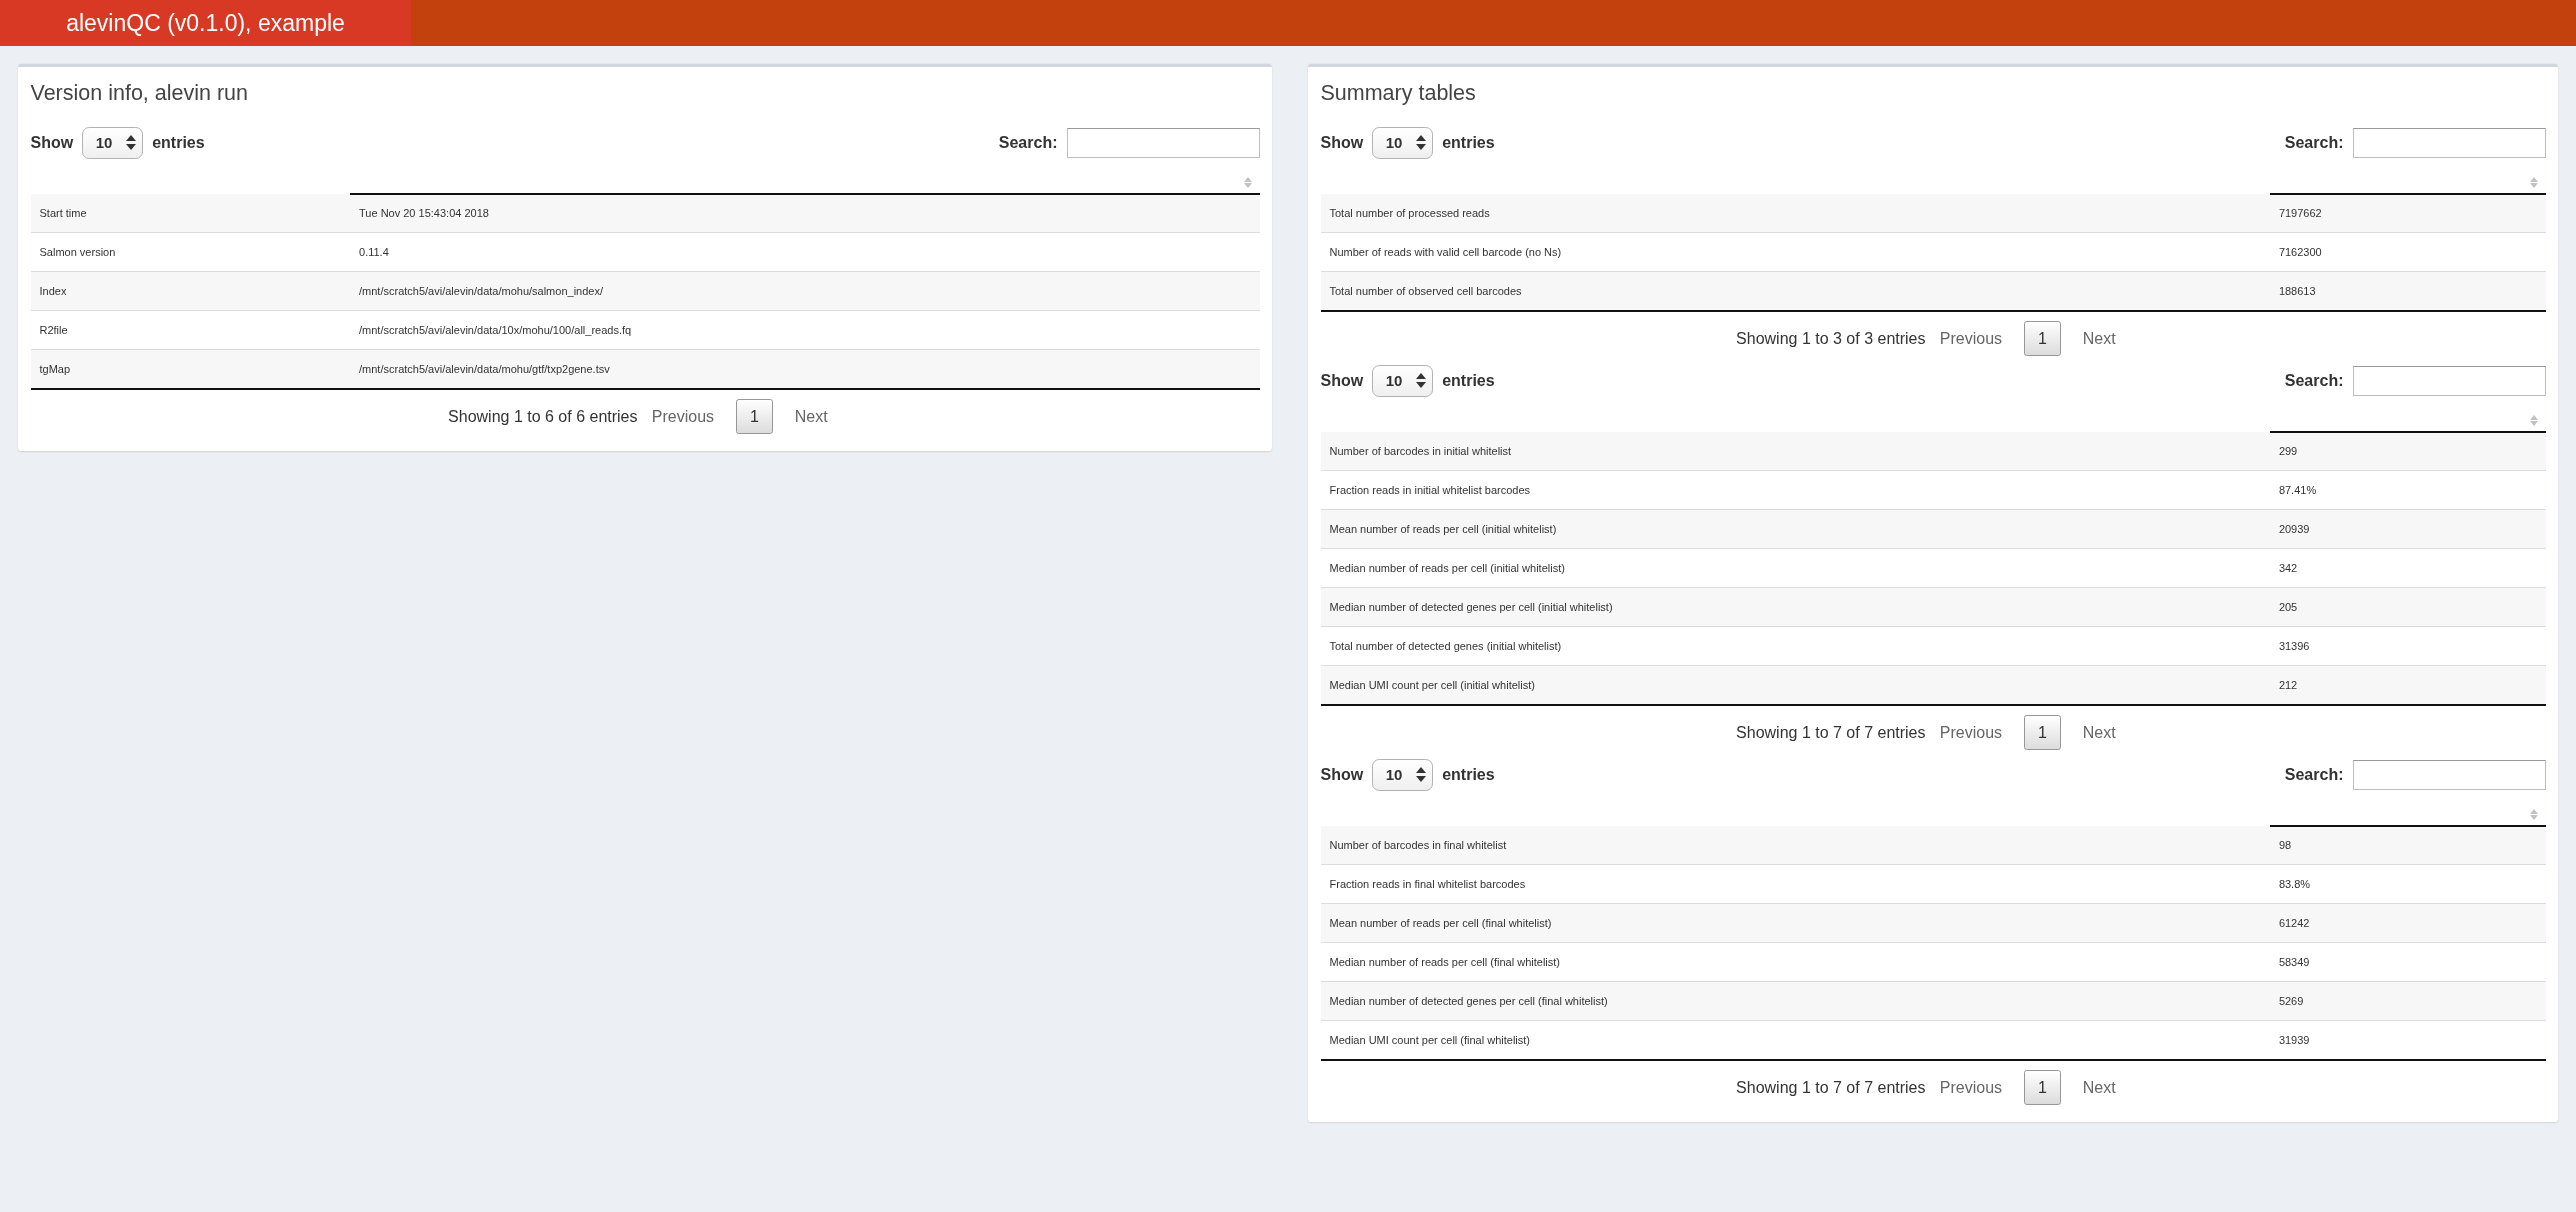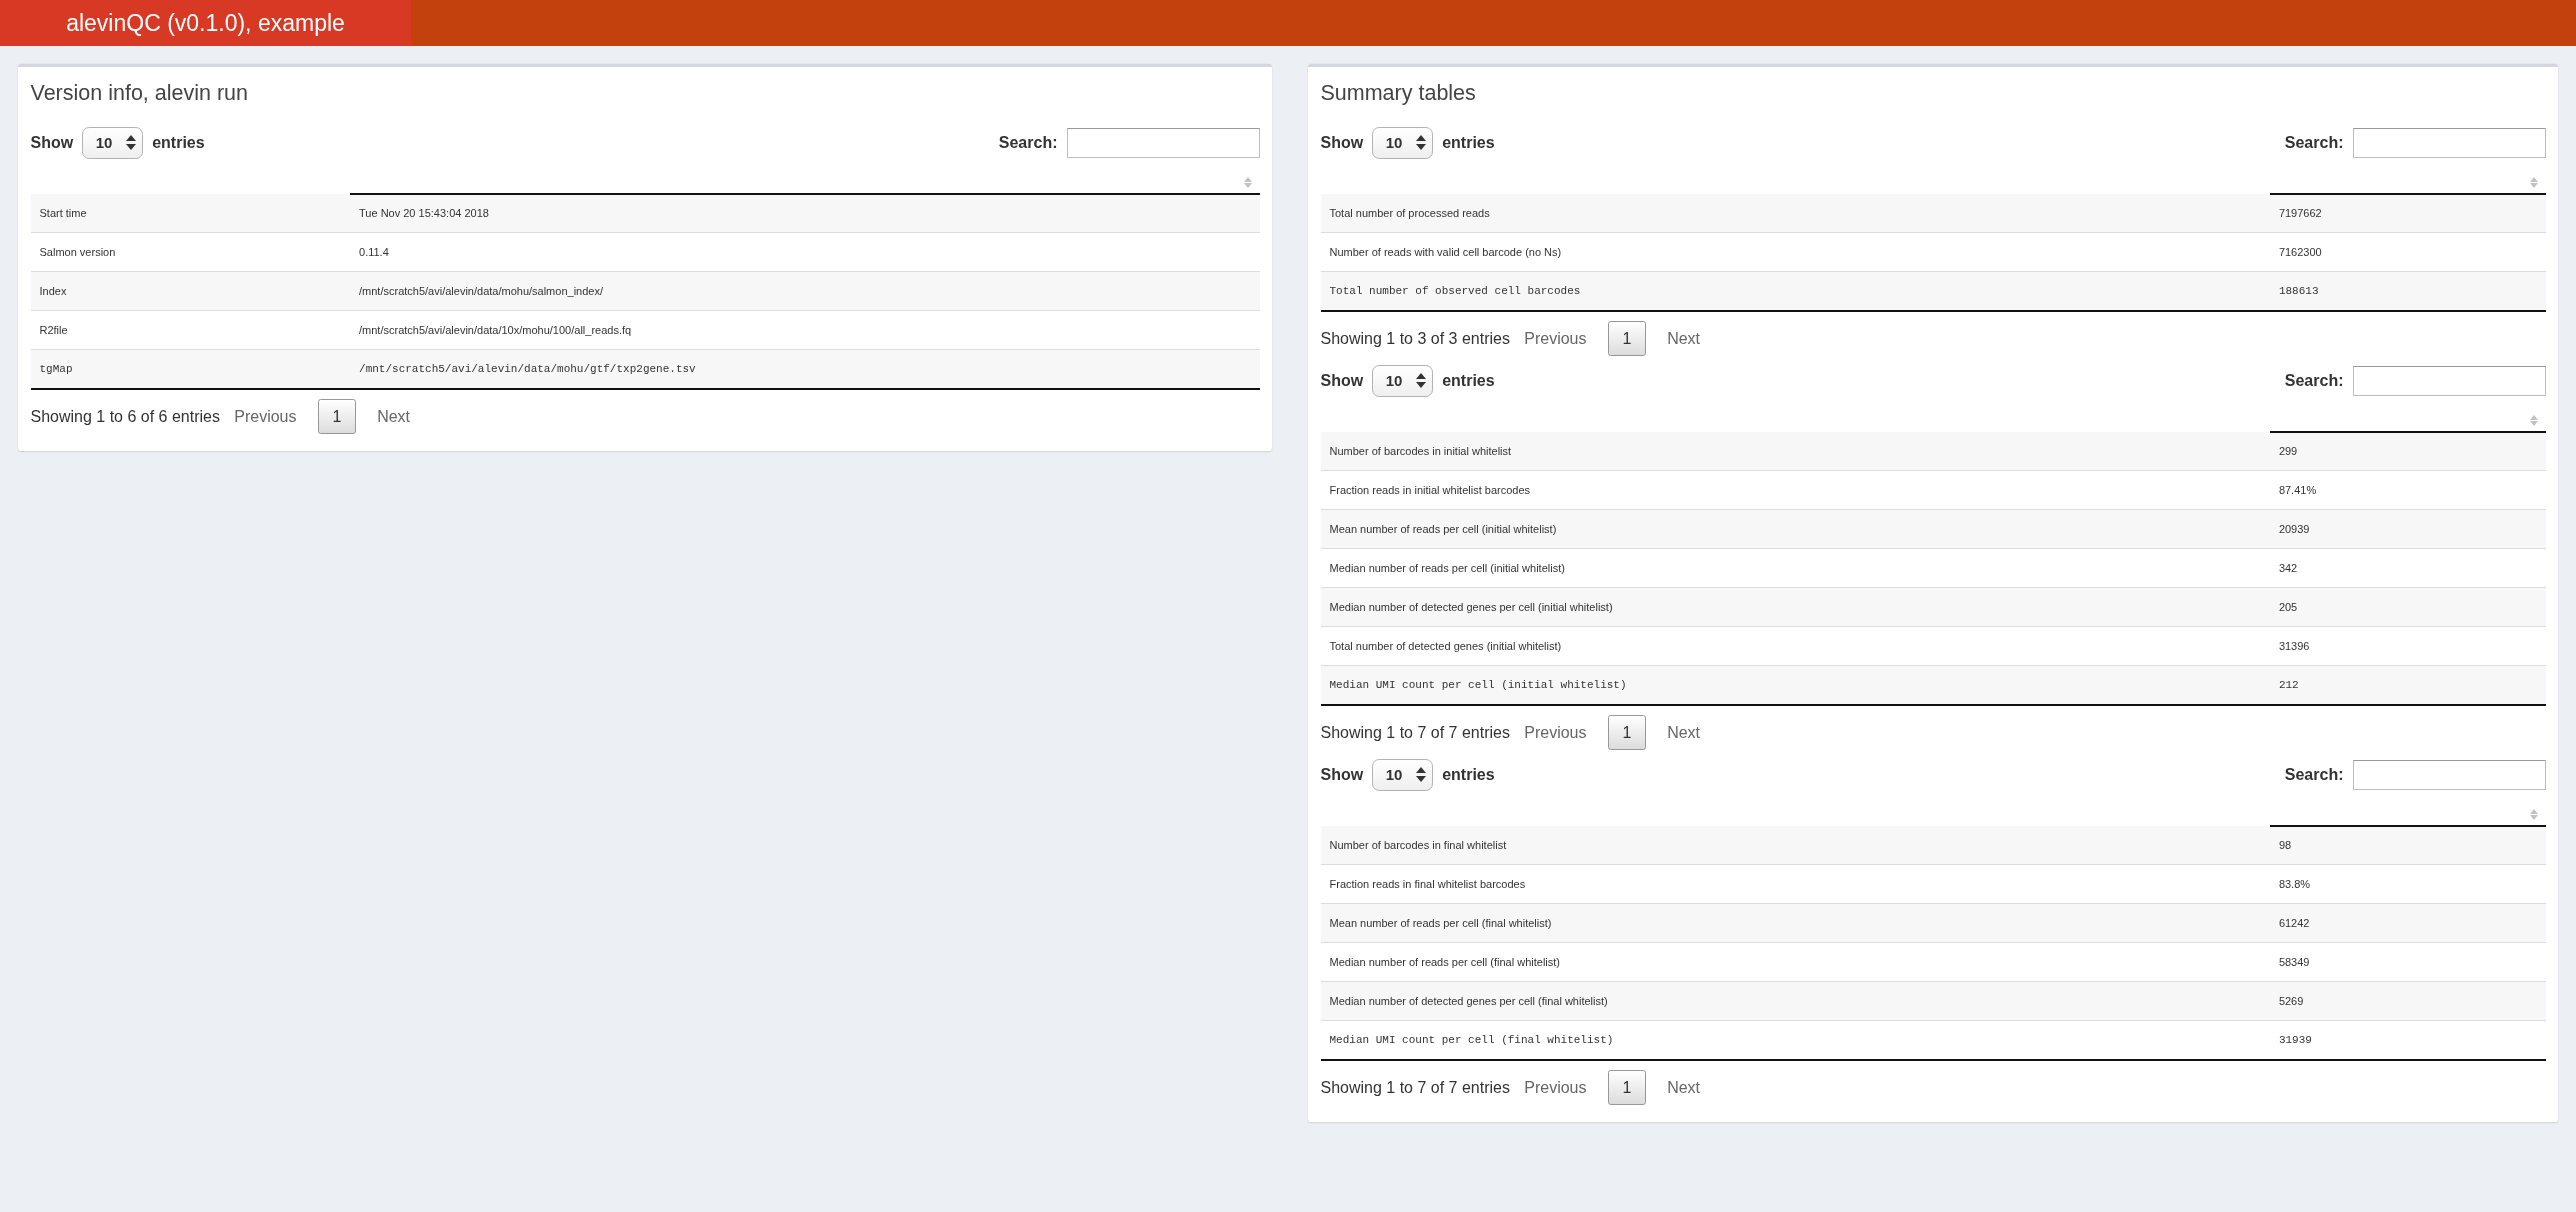--- a/index.html
+++ b/index.html
@@ -34,25 +34,25 @@
 
   table.dtable { width:100%; border-collapse:collapse; margin-top:9px; }
   .dtable thead th { height:25px; border-bottom:2.7px solid #111; font-weight:normal; cursor:pointer; }
   .sort-icon { display:flex; flex-direction:column; align-items:center; float:right; margin-right:7.2px; padding-top:3.6px; }
   .sort-icon .up   { width:0; height:0; border-left:4.5px solid transparent; border-right:4.5px solid transparent;
                      border-bottom:5.4px solid #c2c2c2; margin-bottom:1.8px; }
   .sort-icon .down { width:0; height:0; border-left:4.5px solid transparent; border-right:4.5px solid transparent;
                      border-top:5.4px solid #c2c2c2; }
   .dtable tbody td { font-size:11px; color:#333; padding:0 9px; height:39px; border-bottom:1.8px solid #ddd; }
   .dtable tbody tr:nth-child(odd) td { background:#f7f7f7; }
-  .dtable tbody tr:last-child td { border-bottom:2.7px solid #111;font-family:Liberation Mono, monospace; }
+  .dtable tbody tr:last-child td { border-bottom:2.7px solid #111; }
   .box-left  .dtable td.col-label { width:26%; }
   .box-right .dtable td.col-label { width:77.5%; }
 
-  .dt-footer { display:flex; justify-content:flex-start; align-items:center; margin-top:5.4px; height:43px; }
+  .dt-footer { display:flex; justify-content:center; align-items:center; margin-top:5.4px; height:43px; }
   .dt-info { font-size:16px; color:#333; }
   .paginate { display:flex; align-items:center; }
   .pg-btn { font-size:16px; color:#666; padding:9px 14.3px; cursor:default; }
   .pg-current { font-size:16px; color:#333; border:1.8px solid #979797; border-radius:2.7px;
                 background:linear-gradient(#ffffff,#dcdcdc); padding:7.2px 13.4px; margin:0 7.2px; cursor:default; }
 </style>
 </head>
 <body>
 
 <div class="main-header">

